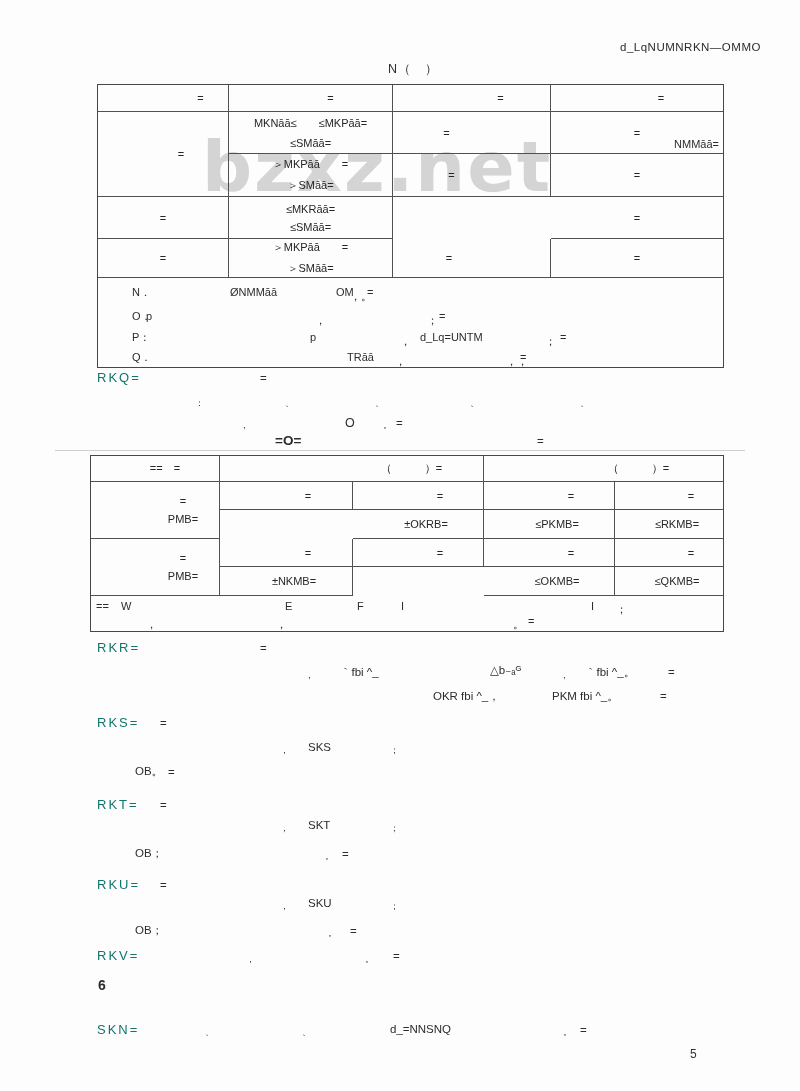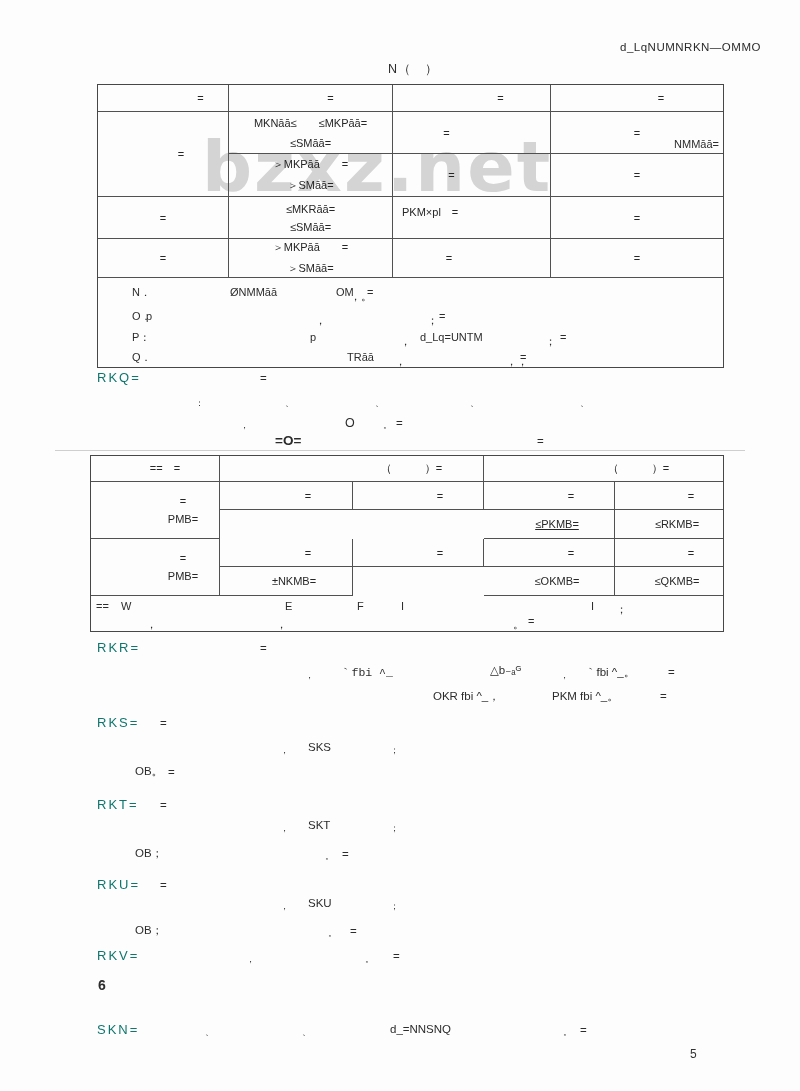--- a/index.html
+++ b/index.html
@@ -62,21 +62,20 @@
       <span>＞SMāā=</span>
     </div>
     <div class="c" style="grid-area:3/3;padding-right:40px;">=</div>
     <div class="c nr" style="grid-area:3/4;">=</div>
 
     <div class="c" style="grid-area:4/1;">=</div>
     <div class="c two" style="grid-area:4/2;">
       <span>≤MKRāā=</span>
       <span>≤SMāā=</span>
     </div>
-    <div class="c left" style="grid-area:4/3;padding-left:9px;align-items:flex-start;padding-top:8px;">PKM×pl　=</div>
     <div class="c nr" style="grid-area:4/4;">=</div>
 
     <div class="c" style="grid-area:5/1;">=</div>
     <div class="c two" style="grid-area:5/2;">
       <span>＞MKPāā　　=</span>
       <span>＞SMāā=</span>
     </div>
     <div class="c" style="grid-area:5/3;padding-right:45px;">=</div>
     <div class="c nr" style="grid-area:5/4;">=</div>
 
@@ -130,21 +129,22 @@
     <div class="c nr" style="grid-row:1;grid-column:4/6;padding-left:70px;">（　　　）=</div>
 
     <div class="c two" style="grid-row:2/4;grid-column:1;padding-left:56px;">
       <span>=</span>
       <span>PMB=</span>
     </div>
     <div class="c" style="grid-area:2/2;padding-left:44px;">=</div>
     <div class="c" style="grid-area:2/3;padding-left:44px;">=</div>
     <div class="c" style="grid-area:2/4;padding-left:44px;">=</div>
     <div class="c nr" style="grid-area:2/5;padding-left:44px;">=</div>
-    <div class="c" style="grid-area:3/4;padding-left:16px;text-decoration:underline;">≤PKMB=</div>
+    <div class="c" style="grid-area:3/3;padding-left:16px;">±OKRB=</div>
+    <div class="c" style="grid-area:3/4;padding-left:16px;">≤PKMB=</div>
     <div class="c nr" style="grid-area:3/5;padding-left:16px;">≤RKMB=</div>
 
     <div class="c two" style="grid-row:4/6;grid-column:1;padding-left:56px;">
       <span>=</span>
       <span>PMB=</span>
     </div>
     <div class="c" style="grid-area:4/2;padding-left:44px;">=</div>
     <div class="c" style="grid-area:4/3;padding-left:44px;">=</div>
     <div class="c" style="grid-area:4/4;padding-left:44px;">=</div>
     <div class="c nr" style="grid-area:4/5;padding-left:44px;">=</div>
@@ -163,21 +163,21 @@
       <span class="nt sm" style="left:55px;top:23px;">，</span>
       <span class="nt sm" style="left:185px;top:23px;">，</span>
       <span class="nt sm" style="left:422px;top:23px;">。</span>
       <span class="nt" style="left:437px;top:20px;">=</span>
     </div>
   </div>
 
   <span class="tk hd" style="left:97px;top:641px;">RKR=</span>
   <span class="tk" style="left:260px;top:643px;">=</span>
   <span class="tk sm" style="left:305px;top:671px;">，</span>
-  <span class="tk" style="left:340px;top:667px;font-family:Liberation Mono, monospace;">｀fbi ^_</span>
+  <span class="tk" style="left:340px;top:667px;">｀fbi ^_</span>
   <span class="tk" style="left:490px;top:665px;">△b₋ₐᴳ</span>
   <span class="tk sm" style="left:560px;top:671px;">，</span>
   <span class="tk" style="left:585px;top:667px;">｀fbi ^_。</span>
   <span class="tk" style="left:668px;top:667px;">=</span>
   <span class="tk" style="left:405px;top:691px;margin-left:28px;">OKR fbi ^_，</span>
   <span class="tk" style="left:552px;top:691px;">PKM fbi ^_。</span>
   <span class="tk" style="left:660px;top:691px;">=</span>
 
   <span class="tk hd" style="left:97px;top:716px;">RKS=</span>
   <span class="tk" style="left:160px;top:718px;">=</span>

